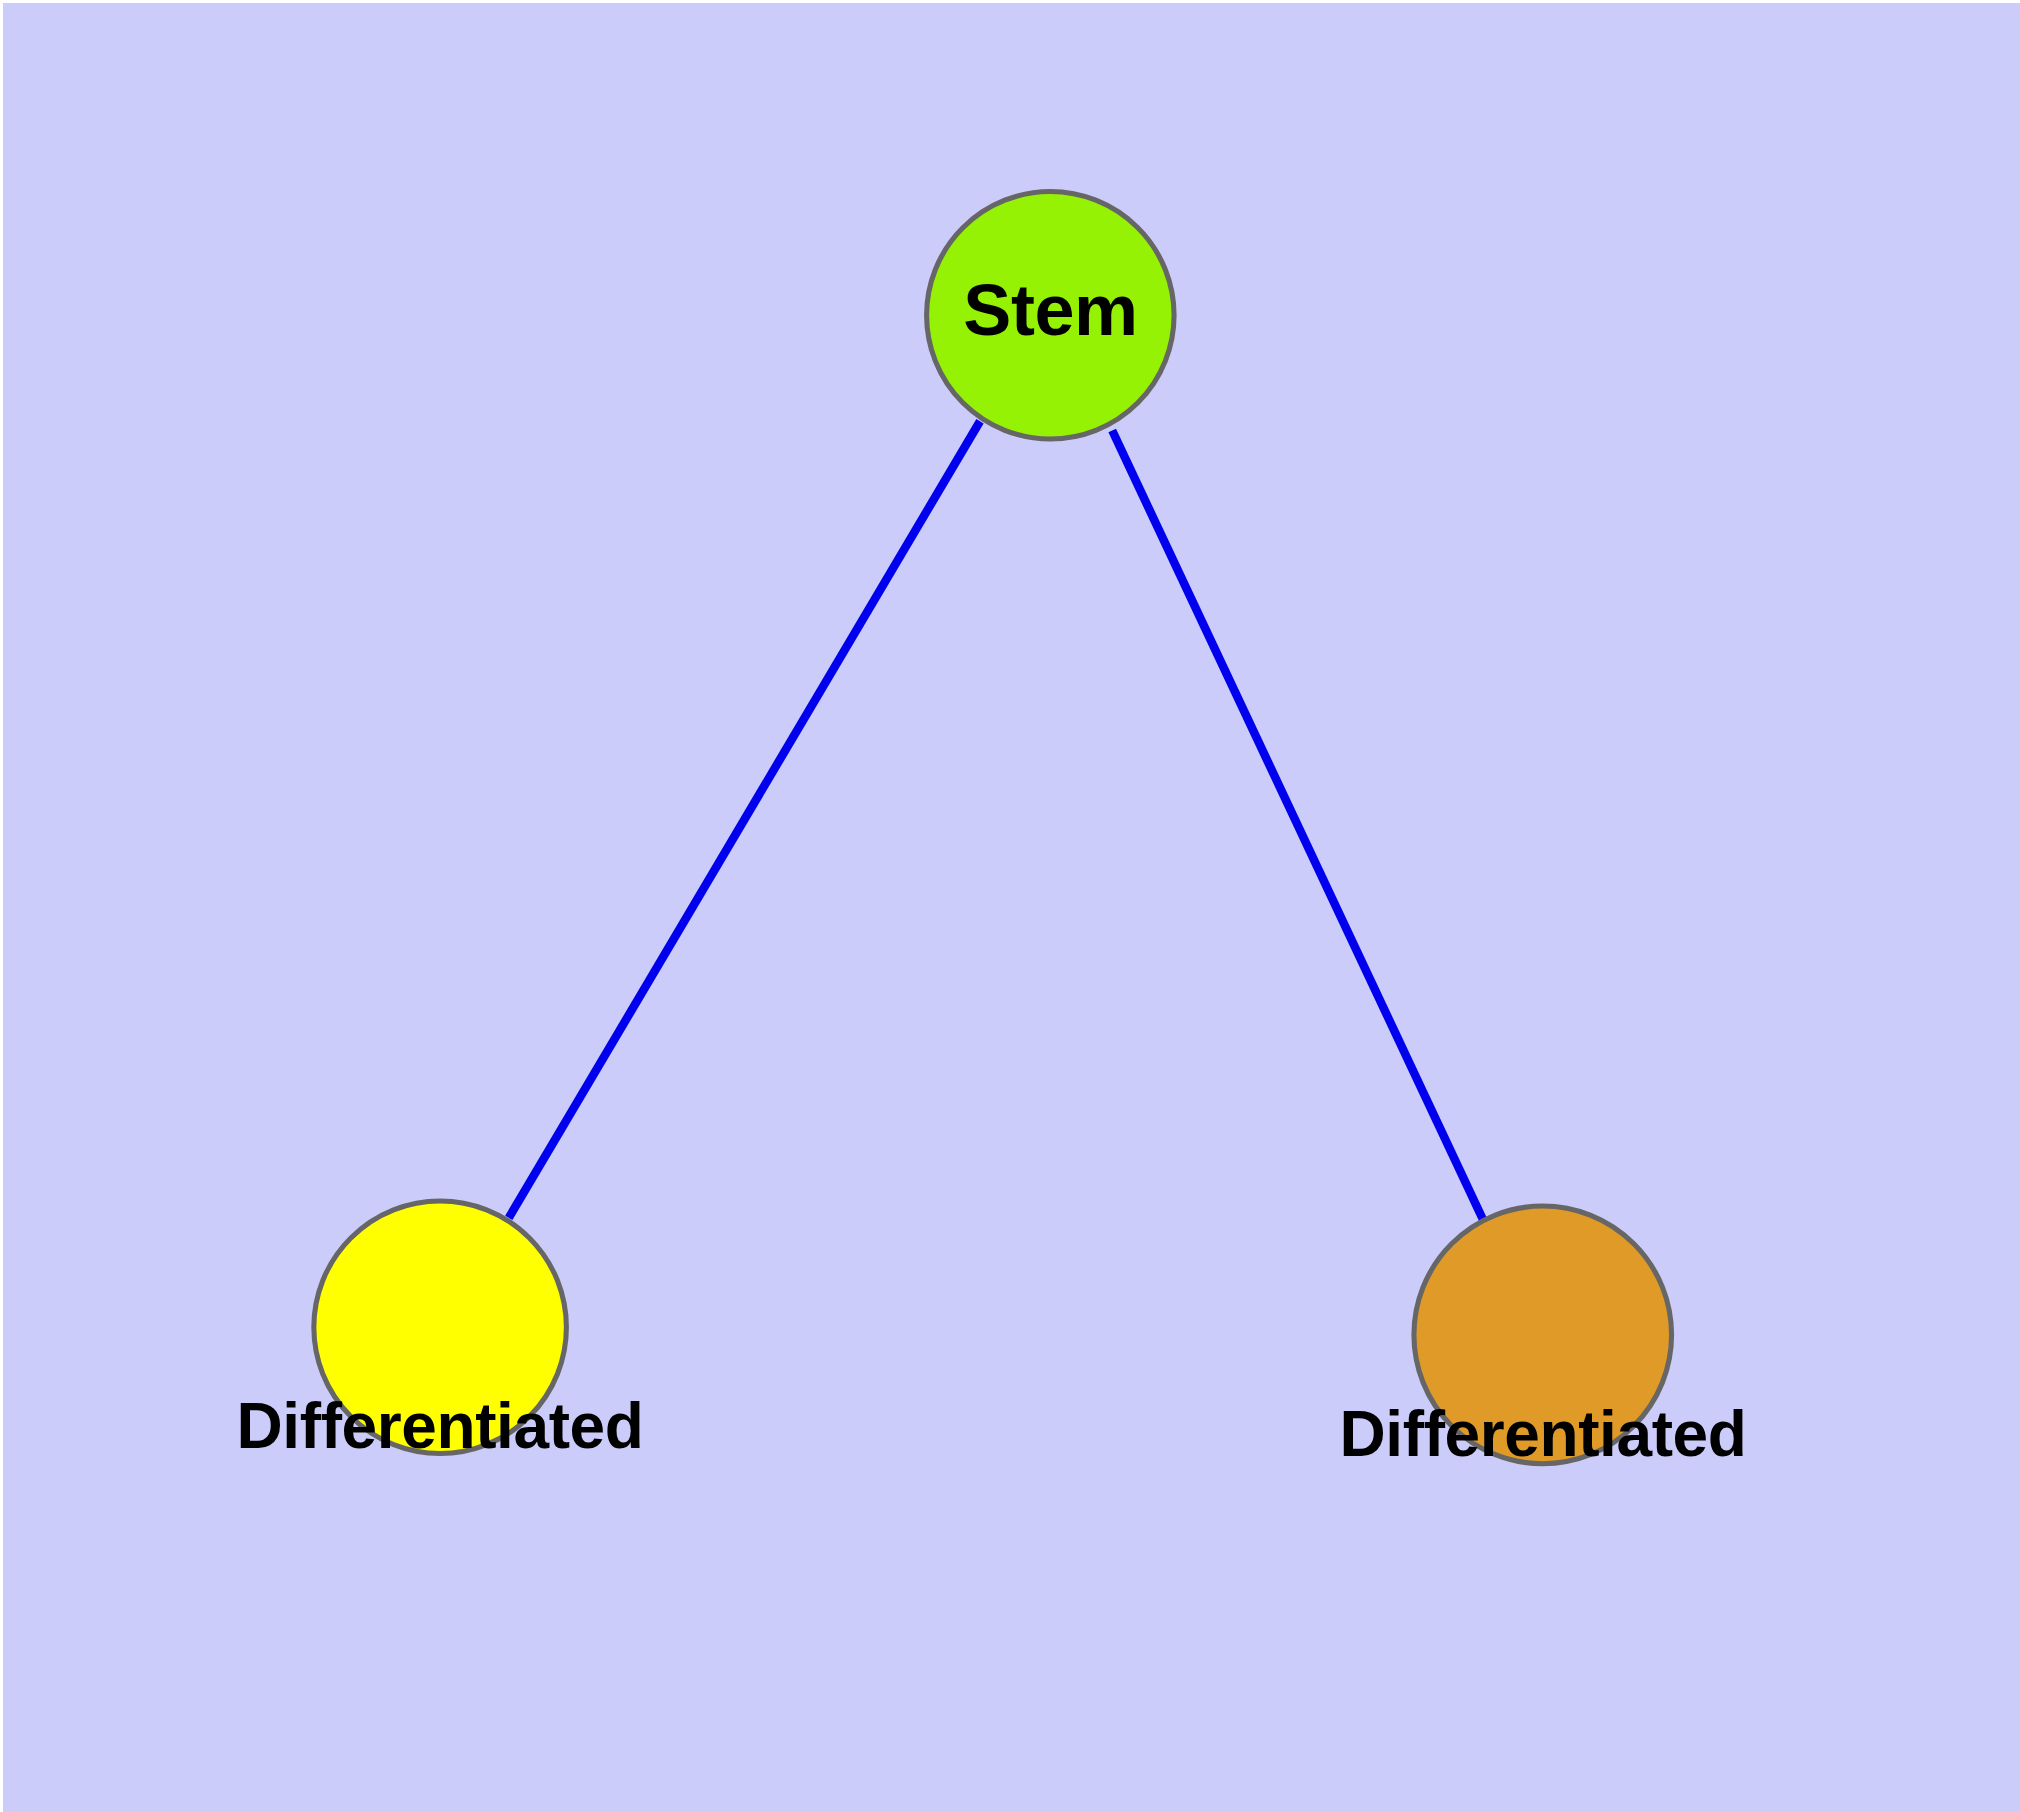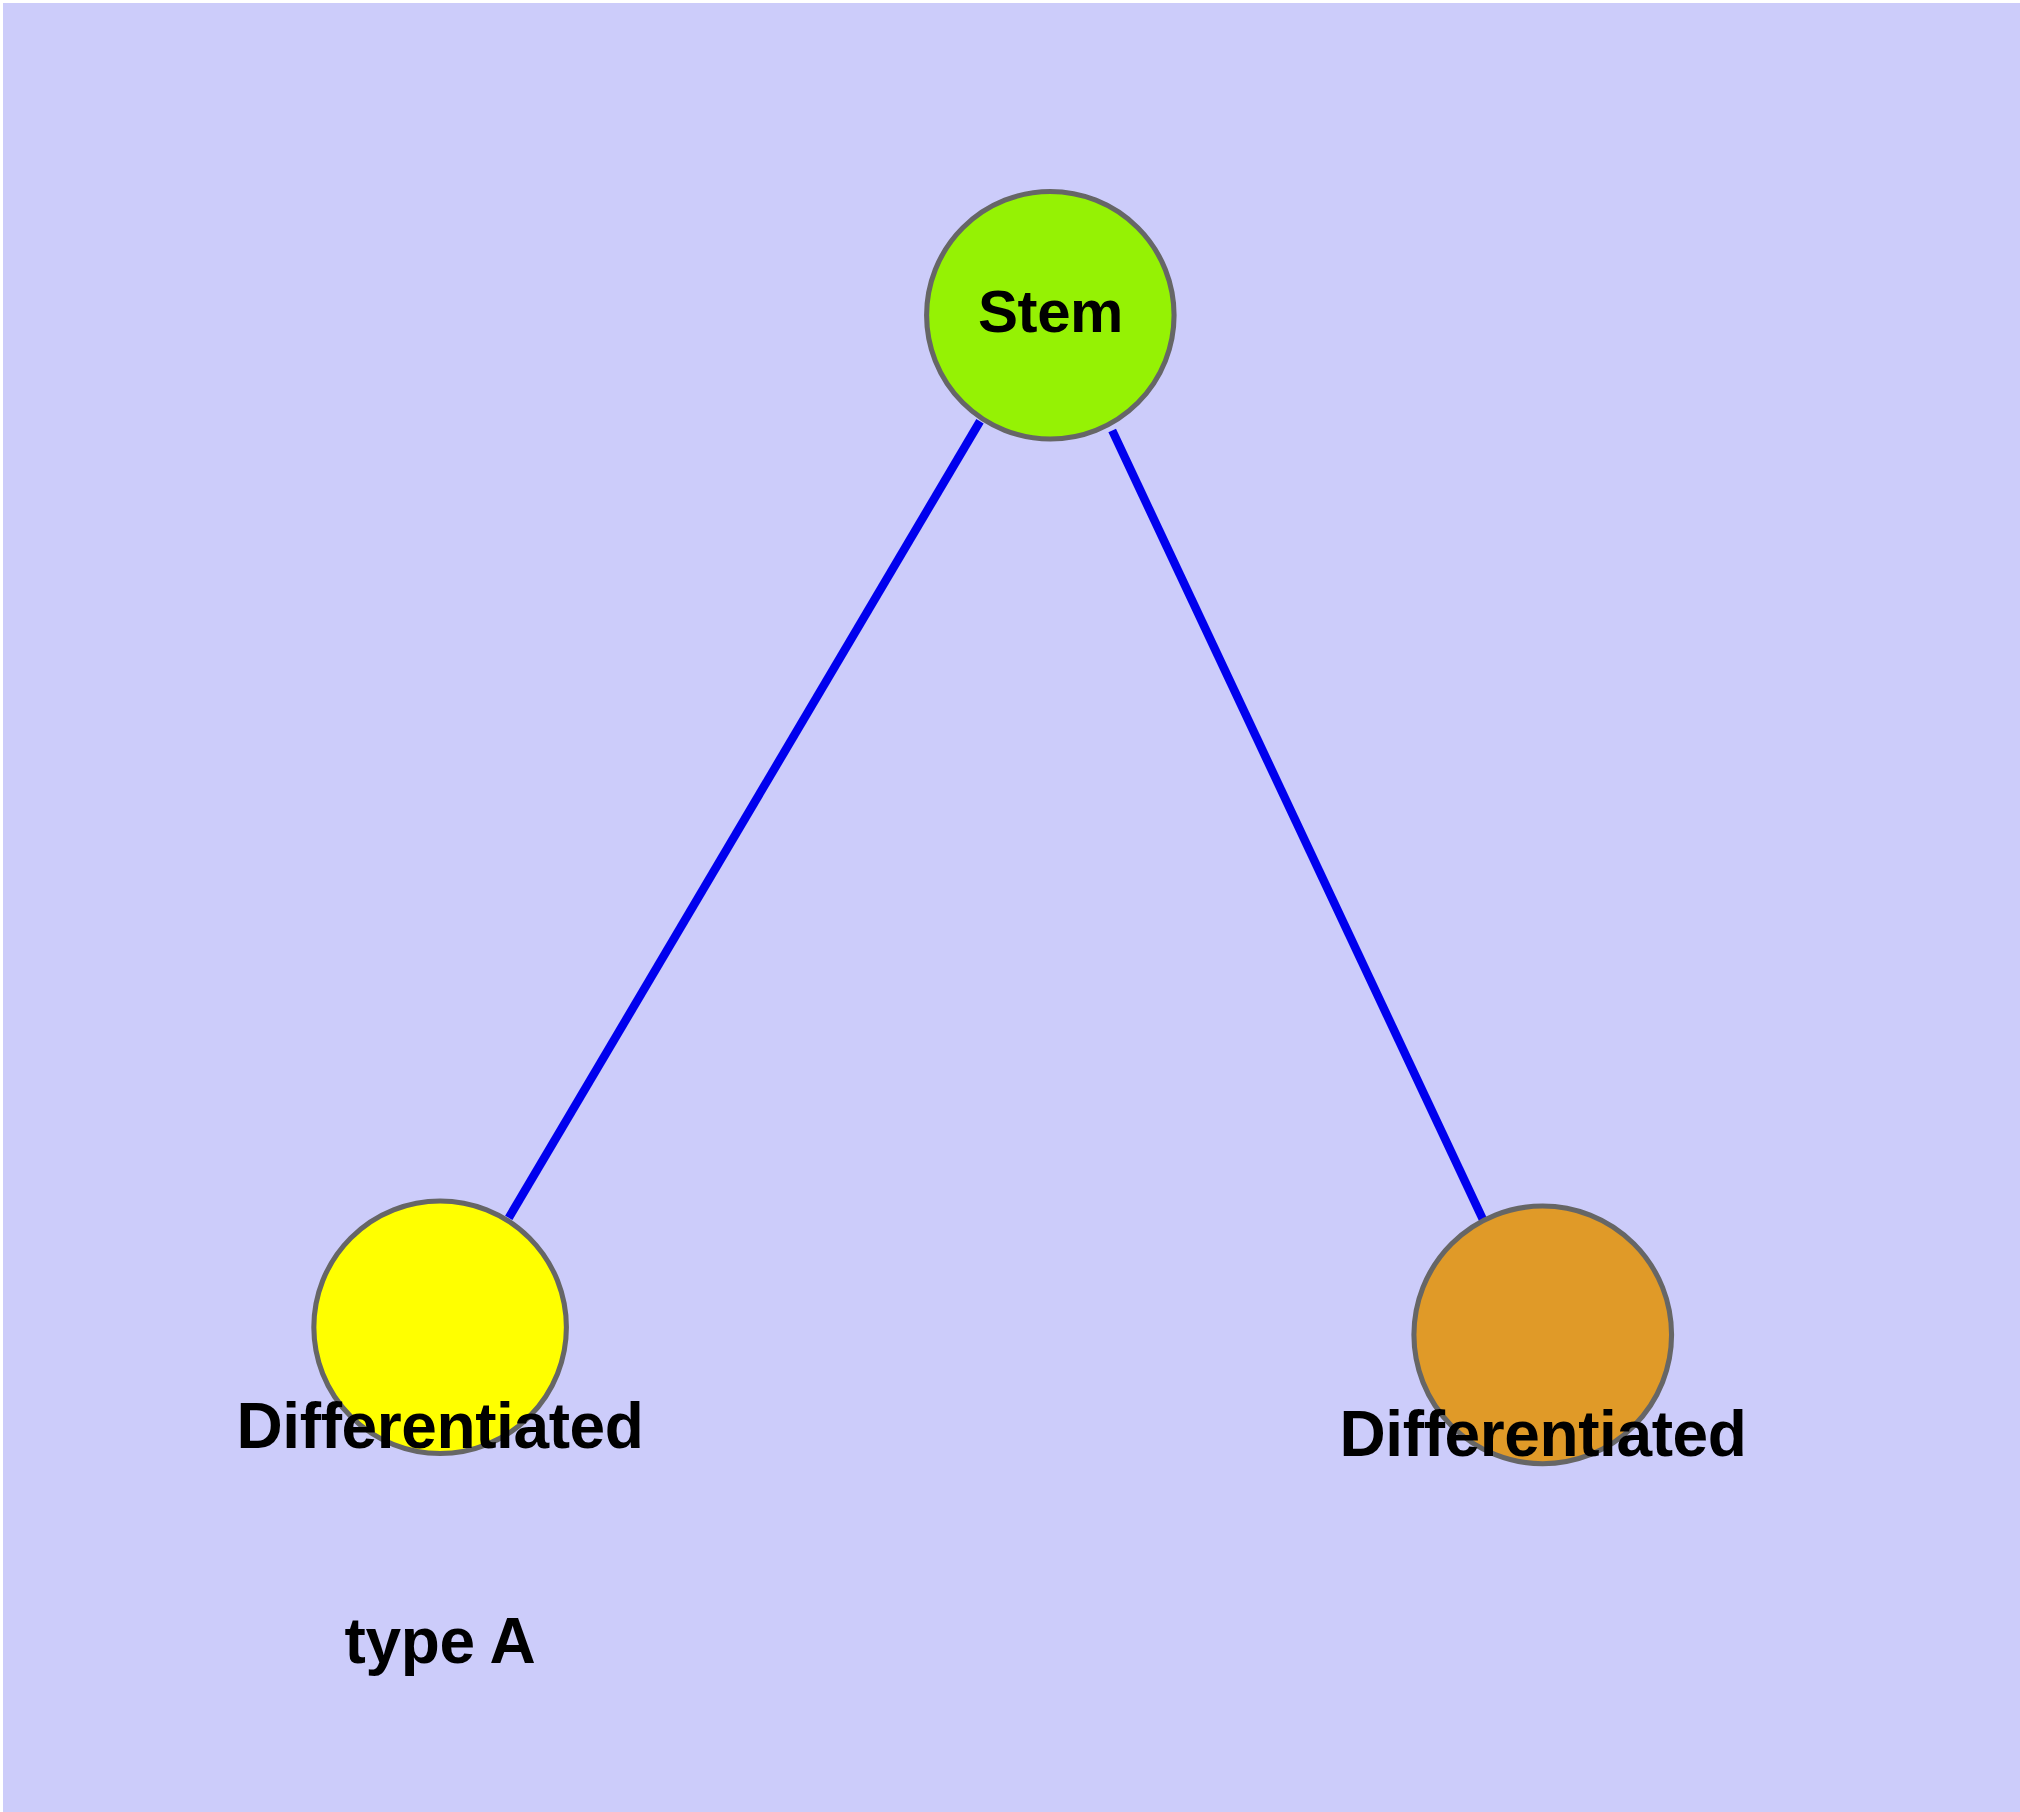--- a/index.html
+++ b/index.html
@@ -53,25 +53,24 @@
       <line x1="1156" y1="497" x2="600" y2="1437" stroke="#0000ee" stroke-width="10" stroke-linecap="butt"></line>
       <line x1="1312" y1="508" x2="1750" y2="1440" stroke="#0000ee" stroke-width="10" stroke-linecap="butt"></line>
     </g>
     <g>
       <circle cx="1239" cy="372" r="146" fill="#95f204" stroke="#666666" stroke-width="6"></circle>
       <circle cx="519" cy="1566" r="149" fill="#ffff00" stroke="#666666" stroke-width="6"></circle>
       <circle cx="1820" cy="1575" r="152" fill="#e09a28" stroke="#666666" stroke-width="6"></circle>
     </g>
   </svg>
 
-  <div class="node-label" style="left:796px; top:278px; width:509px; font-size:60px;">Stem</div>
+  <div class="node-label" style="left:796px; top:270px; width:509px; font-size:72px;">Stem</div>
 
   <div class="node-label" style="left:101px; top:1248px; width:678px; font-size:64px;">
     <div>Differentiated</div>
-    <div>type A</div>
   </div>
 
   <div class="node-label" style="left:1204px; top:1256px; width:678px; font-size:64px;">
     <div>Differentiated</div>
   </div>
 
 </div>
 
 
 </body></html>

